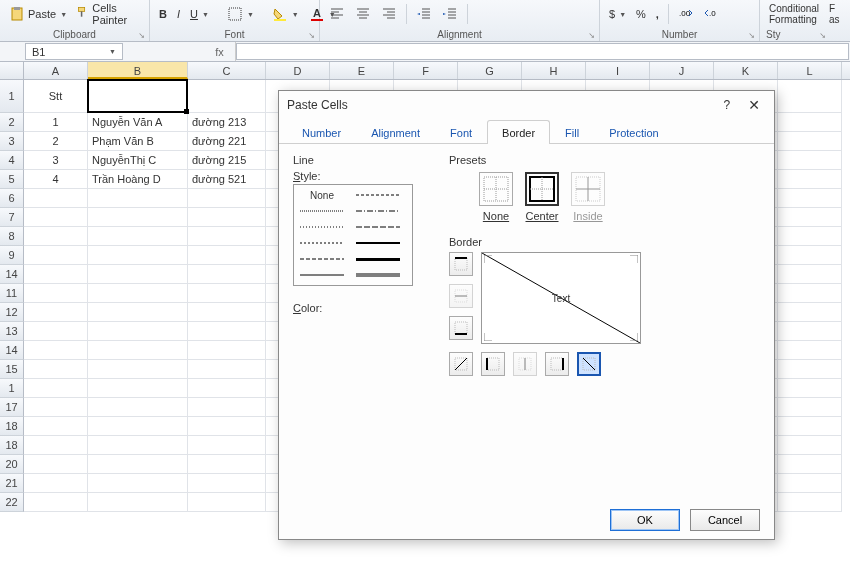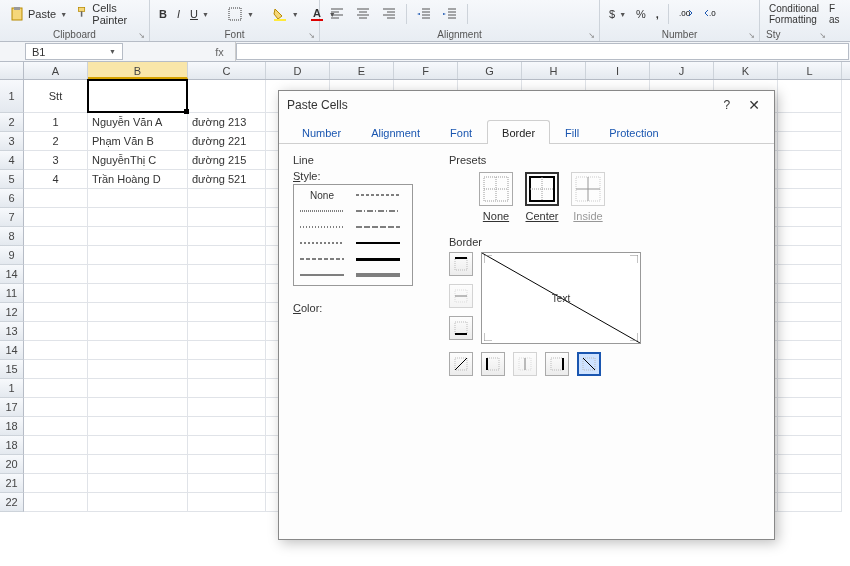--- a/index.html
+++ b/index.html
@@ -753,13 +753,17 @@
           <div class="bbtn on">
               <svg width="16" height="16">
                 <rect x="2" y="2" width="12" height="12" fill="none" stroke="#bbb" stroke-dasharray="1 1"></rect>
                 <line x1="2" y1="2" x2="14" y2="14" stroke="#000"></line>
               </svg>
             </div>
         </div>
       </div>
     </div>
   </div>
+  <div class="dlg-foot">
+    <button class="btn primary">OK</button>
+    <button class="btn">Cancel</button>
+  </div>
 </div>
 
 </body></html>

